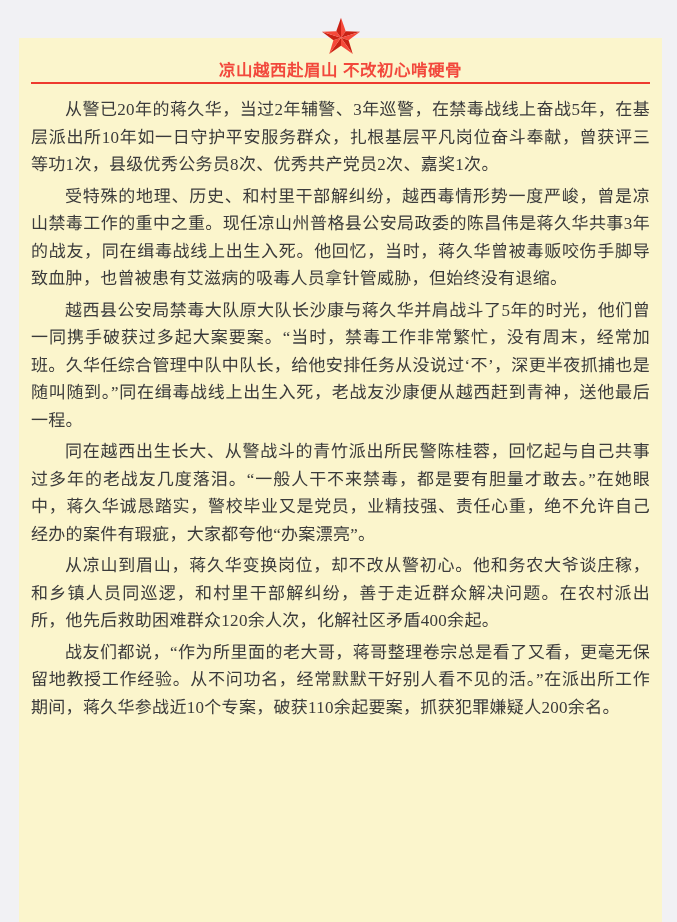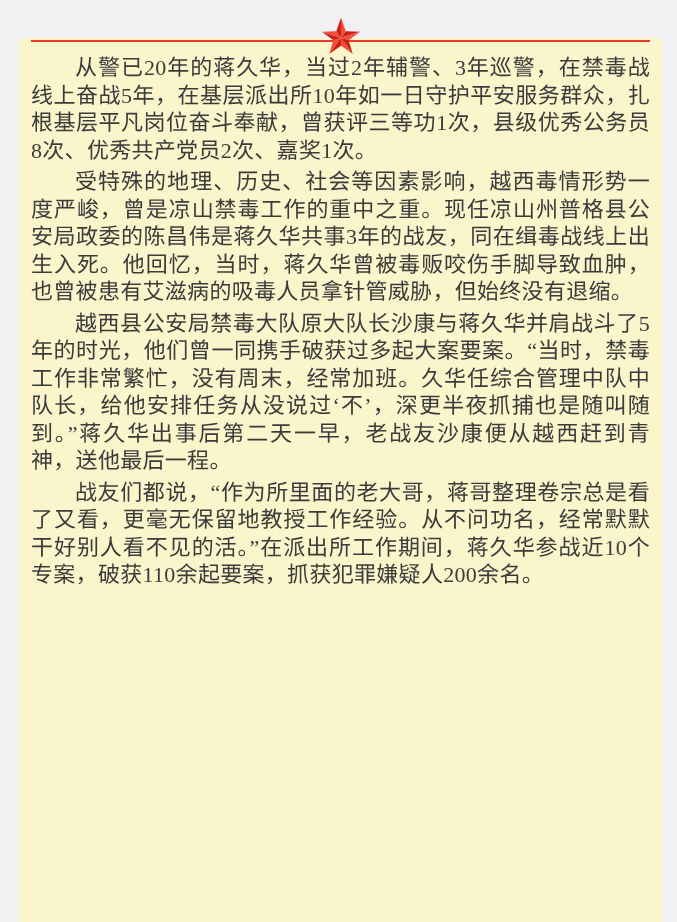--- a/index.html
+++ b/index.html
@@ -45,21 +45,21 @@
     color: var(--color-title_red);
     letter-spacing: 0.5px;
   }
   .title-rule {
     border: none;
     height: 2px;
     background: var(--color-rule_red);
     margin: 2px 0 12px 0;
   }
   .article p {
-    font-size: 22px;
+    font-size: 17px;
     line-height: 27.5px;
     color: var(--color-text);
     text-align: justify;
     text-indent: 2em;
     margin-bottom: 4px;
     letter-spacing: 0.3px;
   }
 </style>
 </head>
 <body>
@@ -75,23 +75,26 @@
       <polygon points="50,52 69,58.2 79.4,92.5" style="fill:var(--color-star_dark)"></polygon>
       <polygon points="50,52 79.4,92.5 50,72" style="fill:var(--color-star_light)"></polygon>
       <polygon points="50,52 50,72 20.6,92.5" style="fill:var(--color-star_dark)"></polygon>
       <polygon points="50,52 20.6,92.5 31,58.2" style="fill:var(--color-star_light)"></polygon>
       <polygon points="50,52 31,58.2 2.4,36.6" style="fill:var(--color-star_dark)"></polygon>
       <polygon points="50,52 2.4,36.6 38.2,35.8" style="fill:var(--color-star_light)"></polygon>
       <polygon points="50,52 38.2,35.8 50,2" style="fill:var(--color-star_dark)"></polygon>
     </svg>
   </span>
 
+  <h1 class="page-title">凉山越西赴眉山 不改初心啃硬骨</h1>
 
   <hr class="title-rule">
 
   <div class="article">
     <p>从警已20年的蒋久华，当过2年辅警、3年巡警，在禁毒战线上奋战5年，在基层派出所10年如一日守护平安服务群众，扎根基层平凡岗位奋斗奉献，曾获评三等功1次，县级优秀公务员8次、优秀共产党员2次、嘉奖1次。</p>
-    <p>受特殊的地理、历史、社会等因素影响，越西毒情形势一度严峻，曾是凉山禁毒工作的重中之重。现任凉山州普格县公安局政委的陈昌伟是蒋久华共事3年的战友，同在缉毒战线上出生入死。他回忆，当时，蒋久华曾被毒贩咬伤手脚导致血肿，也曾被患有艾滋病的吸毒人员拿针管威胁，但始终没有退缩。</p>
-    <p>越西县公安局禁毒大队原大队长沙康与蒋久华并肩战斗了5年的时光，他们曾一同携手破获过多起大案要案。“当时，禁毒工作非常繁忙，没有周末，经常加班。久华任综合管理中队中队长，给他安排任务从没说过‘不’，深更半夜抓捕也是随叫随到。”蒋久华出事后第二天一早，老战友沙康便从越西赶到青神，送他最后一程。</p>
+    <p>受特殊的地理、历史、和村里干部解纠纷，越西毒情形势一度严峻，曾是凉山禁毒工作的重中之重。现任凉山州普格县公安局政委的陈昌伟是蒋久华共事3年的战友，同在缉毒战线上出生入死。他回忆，当时，蒋久华曾被毒贩咬伤手脚导致血肿，也曾被患有艾滋病的吸毒人员拿针管威胁，但始终没有退缩。</p>
+    <p>越西县公安局禁毒大队原大队长沙康与蒋久华并肩战斗了5年的时光，他们曾一同携手破获过多起大案要案。“当时，禁毒工作非常繁忙，没有周末，经常加班。久华任综合管理中队中队长，给他安排任务从没说过‘不’，深更半夜抓捕也是随叫随到。”同在缉毒战线上出生入死，老战友沙康便从越西赶到青神，送他最后一程。</p>
+    <p>同在越西出生长大、从警战斗的青竹派出所民警陈桂蓉，回忆起与自己共事过多年的老战友几度落泪。“一般人干不来禁毒，都是要有胆量才敢去。”在她眼中，蒋久华诚恳踏实，警校毕业又是党员，业精技强、责任心重，绝不允许自己经办的案件有瑕疵，大家都夸他“办案漂亮”。</p>
+    <p>从凉山到眉山，蒋久华变换岗位，却不改从警初心。他和务农大爷谈庄稼，和乡镇人员同巡逻，和村里干部解纠纷，善于走近群众解决问题。在农村派出所，他先后救助困难群众120余人次，化解社区矛盾400余起。</p>
     <p>战友们都说，“作为所里面的老大哥，蒋哥整理卷宗总是看了又看，更毫无保留地教授工作经验。从不问功名，经常默默干好别人看不见的活。”在派出所工作期间，蒋久华参战近10个专案，破获110余起要案，抓获犯罪嫌疑人200余名。</p>
   </div>
 
 </div>
 
 </body></html>

